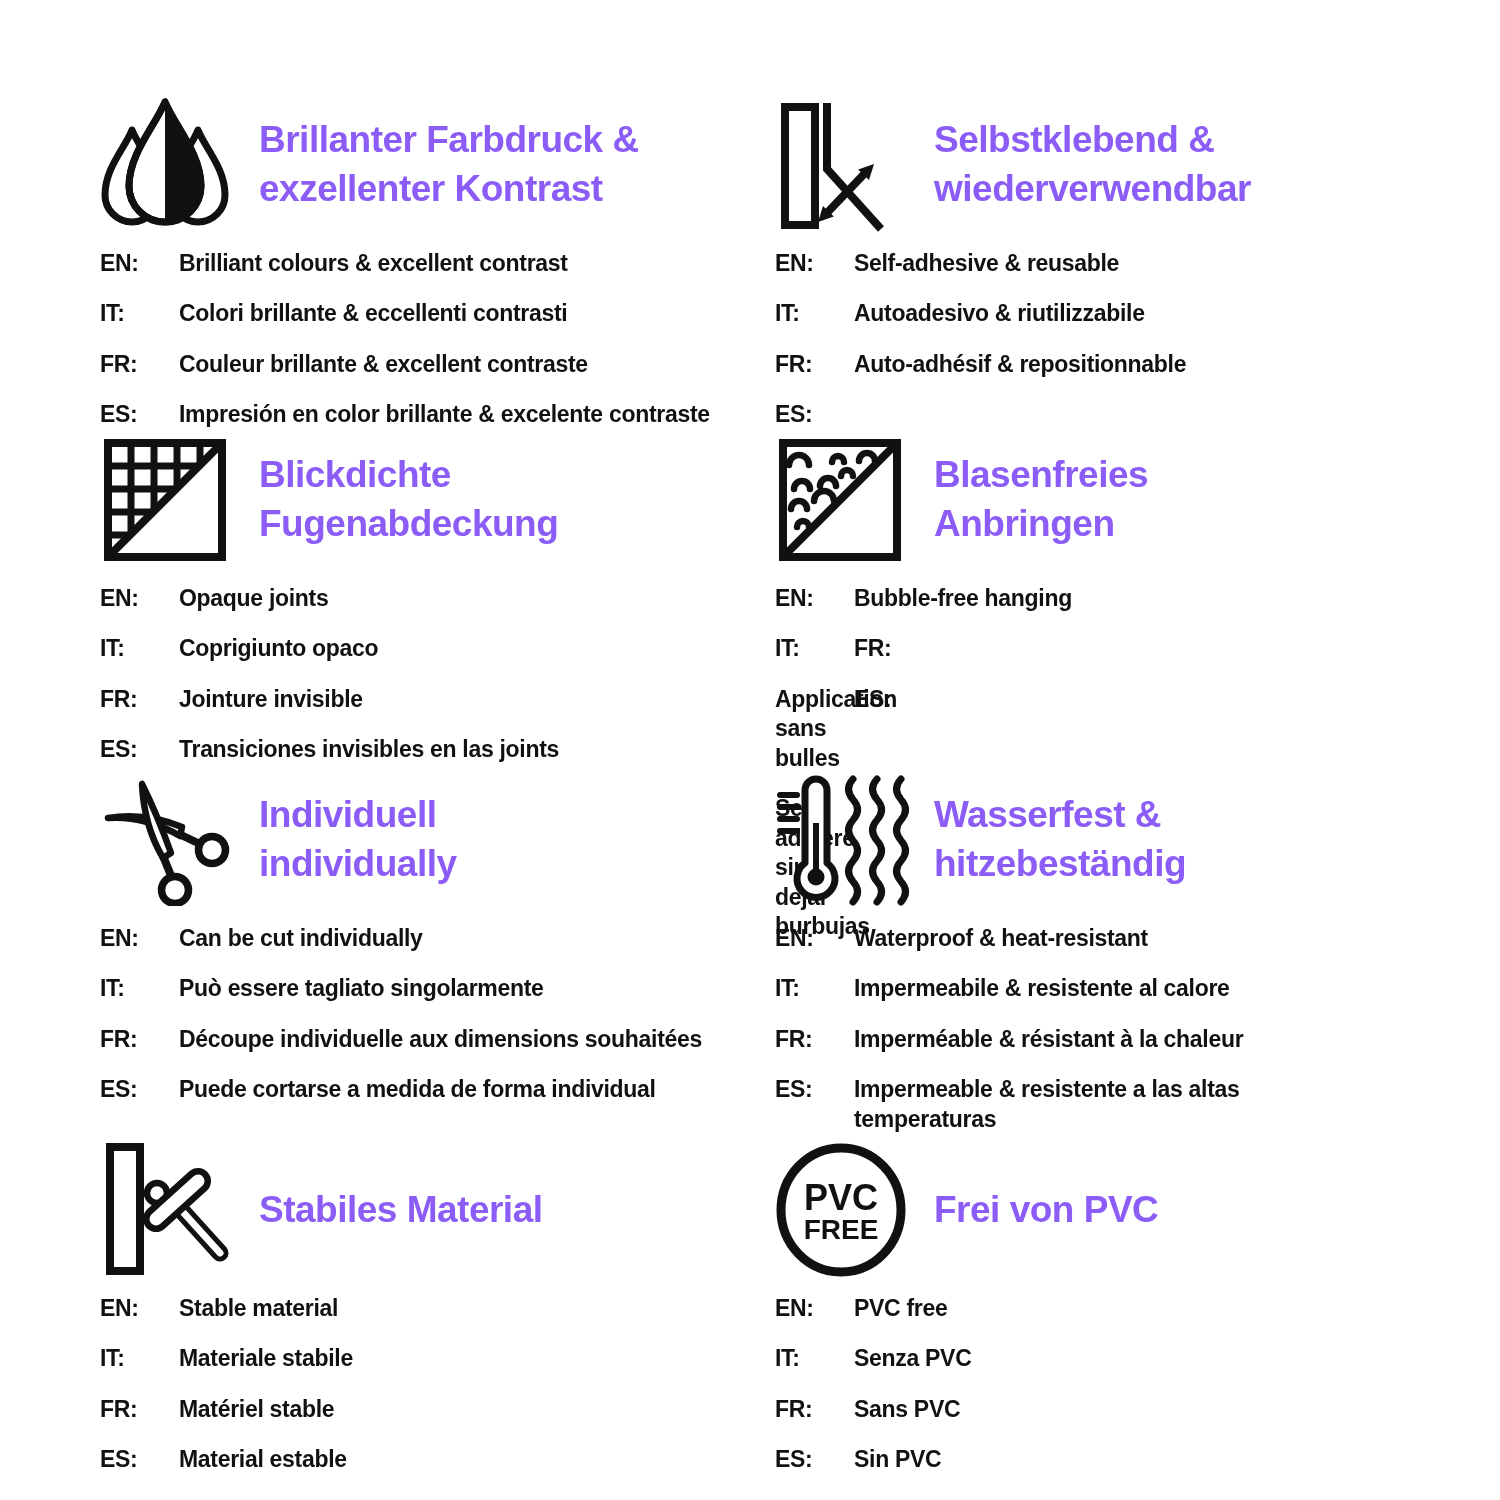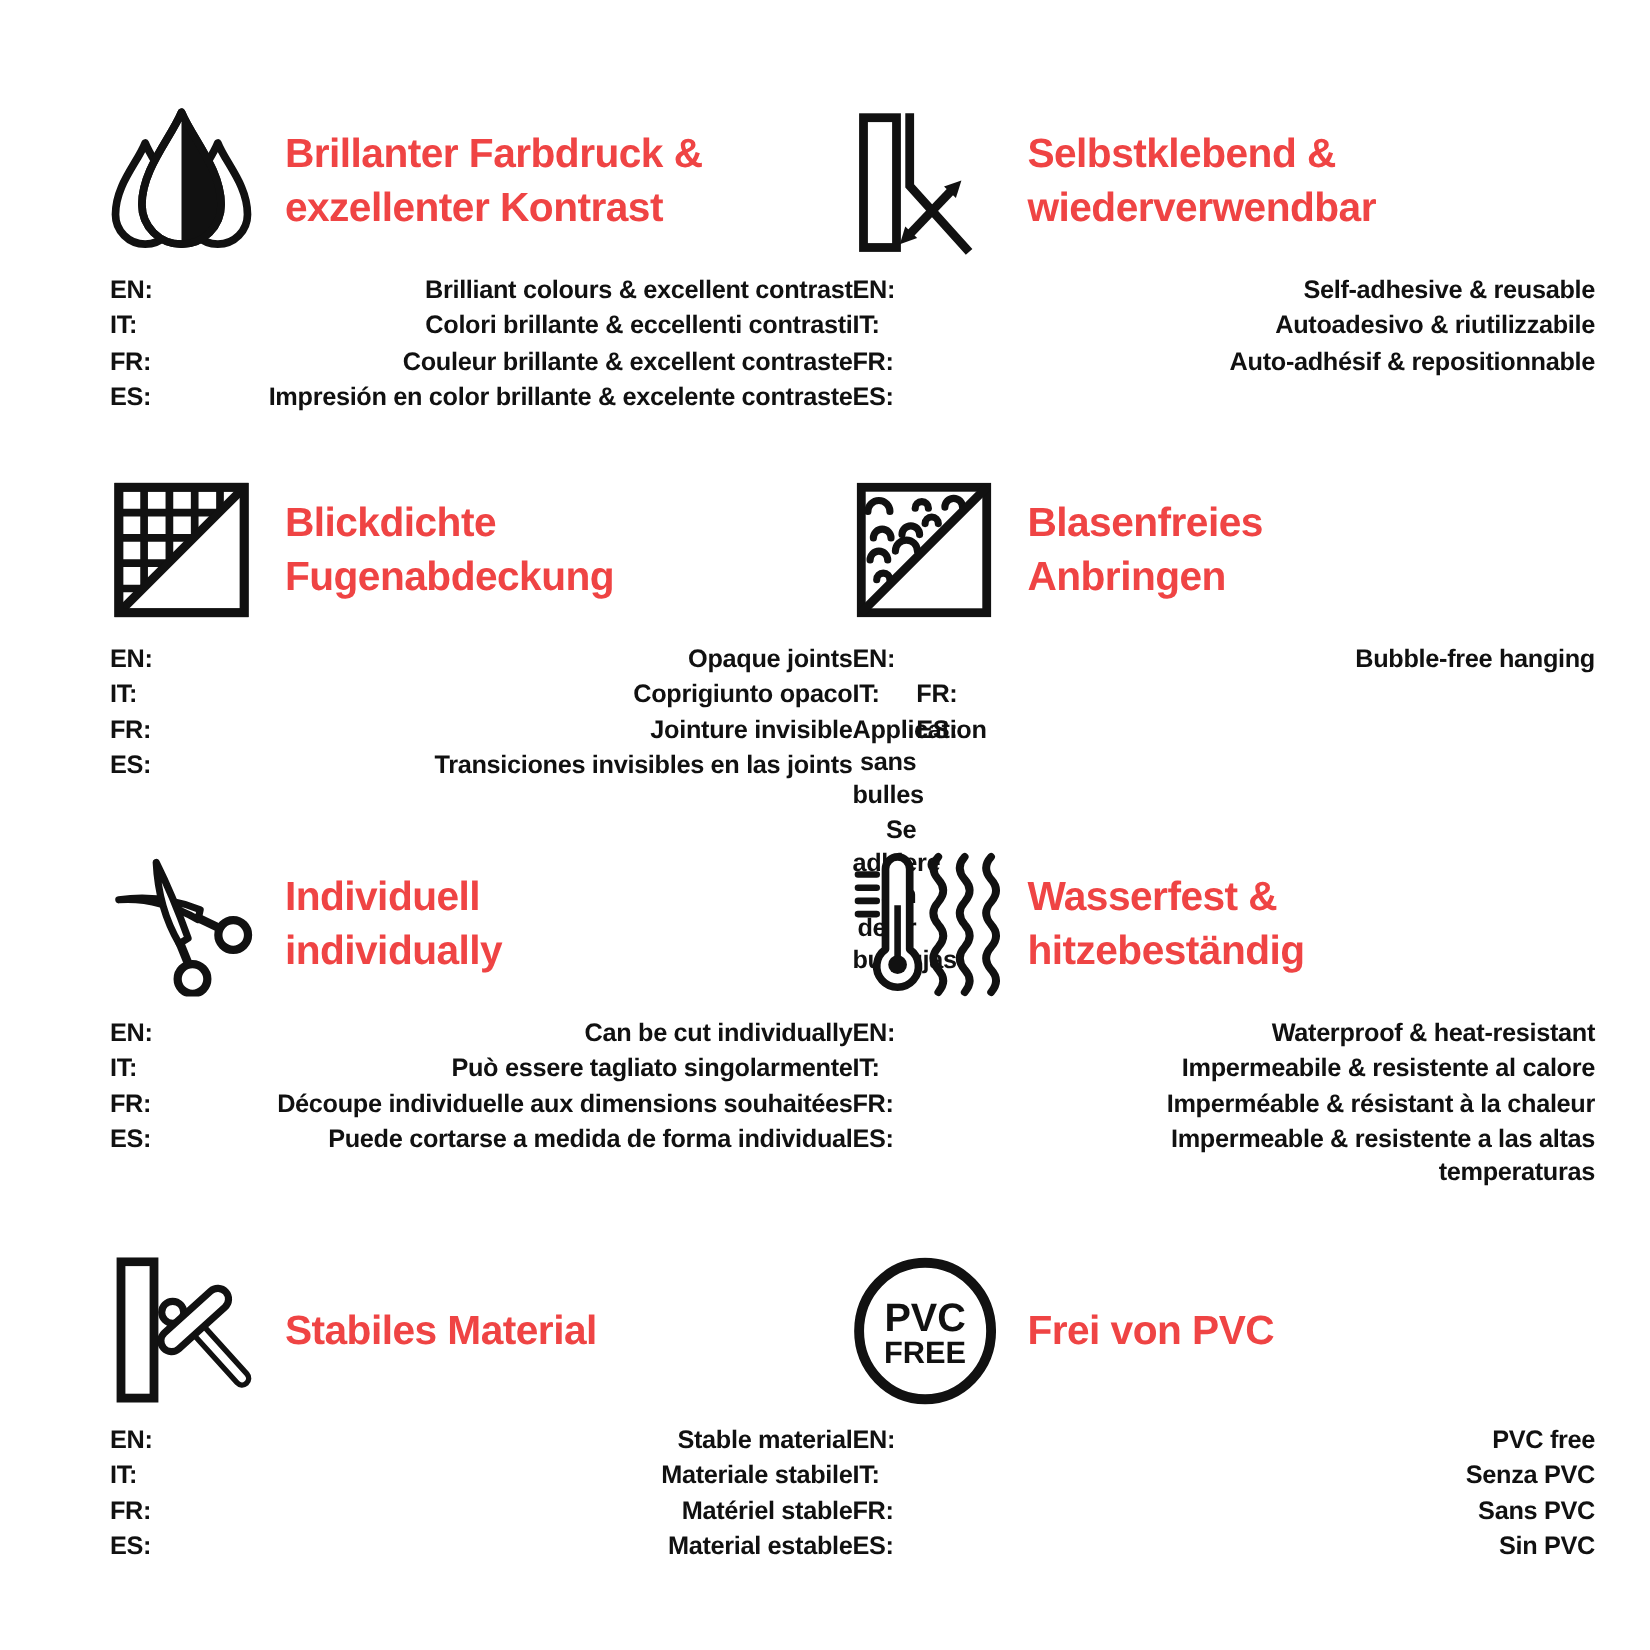--- a/index.html
+++ b/index.html
@@ -12,28 +12,28 @@
     position:absolute;top:95px;left:100px;
     display:grid;grid-template-columns:675px 675px;
     grid-template-rows:335px 340px 370px auto;
   }
   .block{min-width:0;}
   .head{display:flex;align-items:center;gap:24px;height:140px;margin-bottom:14px;}
   .iconbox{width:135px;height:140px;flex:0 0 135px;display:flex;align-items:center;justify-content:flex-end;}
   .iconbox svg{display:block;}
   .title{
     margin:0;font-size:37px;font-weight:700;line-height:1.32;
-    letter-spacing:-0.5px;white-space:pre-line;color:#ef4444;
+    letter-spacing:-0.5px;white-space:pre-line;color:#8b5cf6;
   }
   .trans{
     display:grid;grid-template-columns:58px 1fr;
     row-gap:3px;column-gap:0;
-    font-size:23px;font-weight:700;line-height:1.28;letter-spacing:-0.3px;
-  }
-  .text{white-space:pre-line;text-align:right;}
+    font-size:23px;font-weight:700;line-height:1.28;letter-spacing:-0.3px;gap:21px;
+  }
+  .text{white-space:pre-line;}
   
   .st{stroke:#111;fill:none;}
   .stw{stroke:#111;fill:#fff;}
   svg text{font-family:"Liberation Sans",sans-serif;font-weight:700;fill:#111;}
 </style>
 </head>
 <body>
 
 <div class="sheet">
   <div class="grid">

